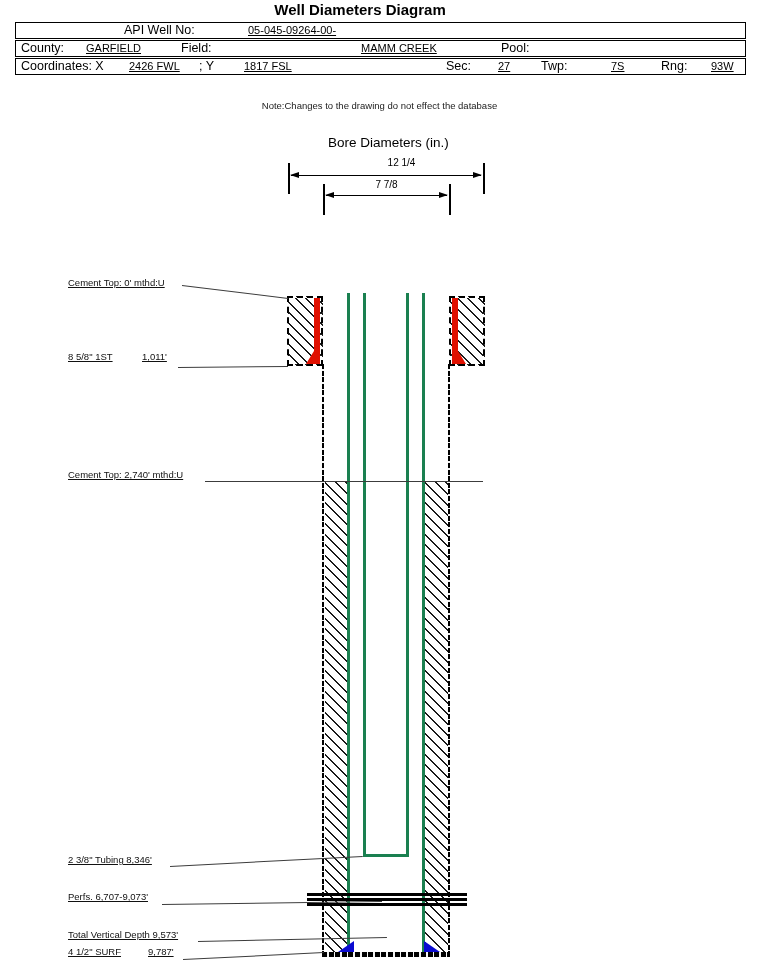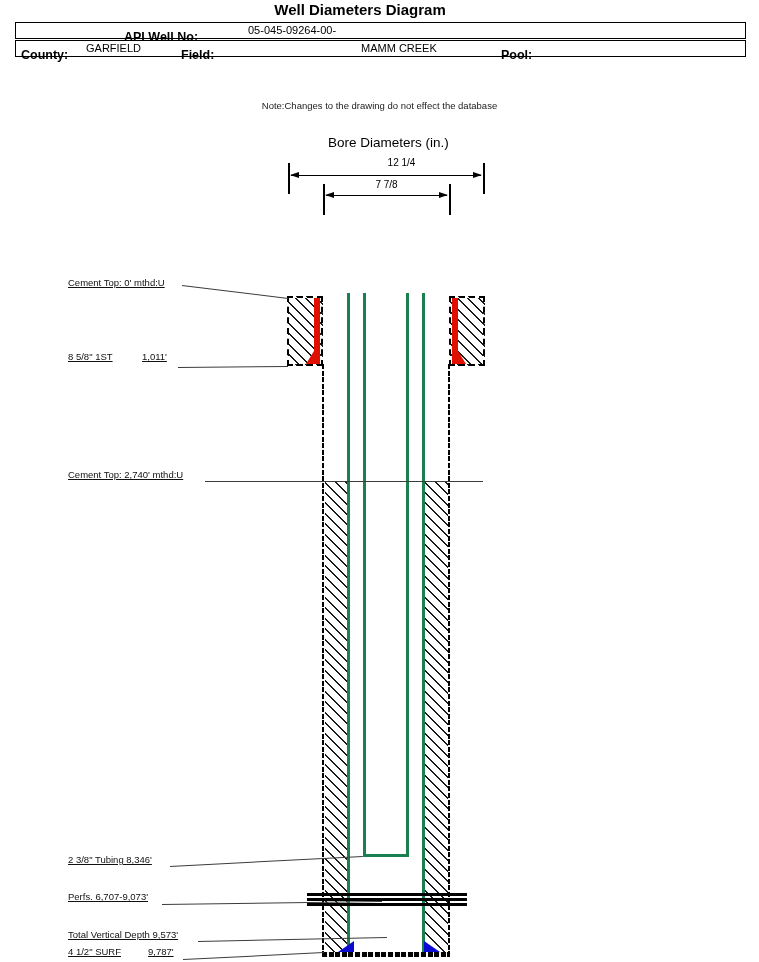--- a/index.html
+++ b/index.html
@@ -7,22 +7,22 @@
   body { font-family:"Liberation Sans", sans-serif; color:#000; }
   .page { position:relative; width:759px; height:962px; background:#fff; overflow:hidden; }
 
   
   .page-title { position:absolute; top:1px; left:0; width:720px; text-align:center;
                 font-size:15px; font-weight:bold; }
 
   .info-table { position:absolute; left:15px; top:22px; width:731px; }
   .info-row { position:relative; height:17px; border:1.5px solid #000; margin-bottom:1px; background:#fff; }
   .info-row span { position:absolute; top:0; line-height:14px; white-space:nowrap; }
-  .lbl { font-weight:bold; font-size:12.5px;margin-top:7px; }
-  .val { font-size:11px; }
+  .lbl { font-weight:normal; font-size:12.5px; }
+  .val { font-size:11px;text-decoration:underline; }
 
   .db-note { position:absolute; left:0; top:100px; width:759px; text-align:center;
              font-size:9.5px; color:#222; }
 
   
   .bore-title { position:absolute; left:328px; top:135px; font-size:13.5px; }
   .dim-label { position:absolute; font-size:10px; text-align:center; }
   .tick { position:absolute; width:1.5px; background:#000; }
   .dim-line { position:absolute; height:1.2px; background:#000; }
   .arrow { position:absolute; width:0; height:0; border-top:3px solid transparent; border-bottom:3px solid transparent; }
@@ -70,20 +70,32 @@
       <span class="lbl" style="left:108px">API Well No:</span>
       <span class="val" style="left:232px">05-045-09264-00-</span>
     </div>
     <div class="info-row">
       <span class="lbl" style="left:5px">County:</span>
       <span class="val" style="left:70px">GARFIELD</span>
       <span class="lbl" style="left:165px">Field:</span>
       <span class="val" style="left:345px">MAMM CREEK</span>
       <span class="lbl" style="left:485px">Pool:</span>
       <span class="val" style="left:545px"></span>
+    </div>
+    <div class="info-row">
+      <span class="lbl" style="left:5px">Coordinates: X</span>
+      <span class="val" style="left:113px">2426 FWL</span>
+      <span class="lbl" style="left:183px">; Y</span>
+      <span class="val" style="left:228px">1817 FSL</span>
+      <span class="lbl" style="left:430px">Sec:</span>
+      <span class="val" style="left:482px">27</span>
+      <span class="lbl" style="left:525px">Twp:</span>
+      <span class="val" style="left:595px">7S</span>
+      <span class="lbl" style="left:645px">Rng:</span>
+      <span class="val" style="left:695px">93W</span>
     </div>
   </div>
 
   <div class="db-note">Note:Changes to the drawing do not effect the database</div>
 
   <div class="bore-title">Bore Diameters (in.)</div>
 
   <div class="dim-label" style="left:304px; top:157px; width:195px">12 1/4</div>
   <div class="tick" style="left:288px; top:163px; height:31px"></div>
   <div class="tick" style="left:483px; top:163px; height:31px"></div>

